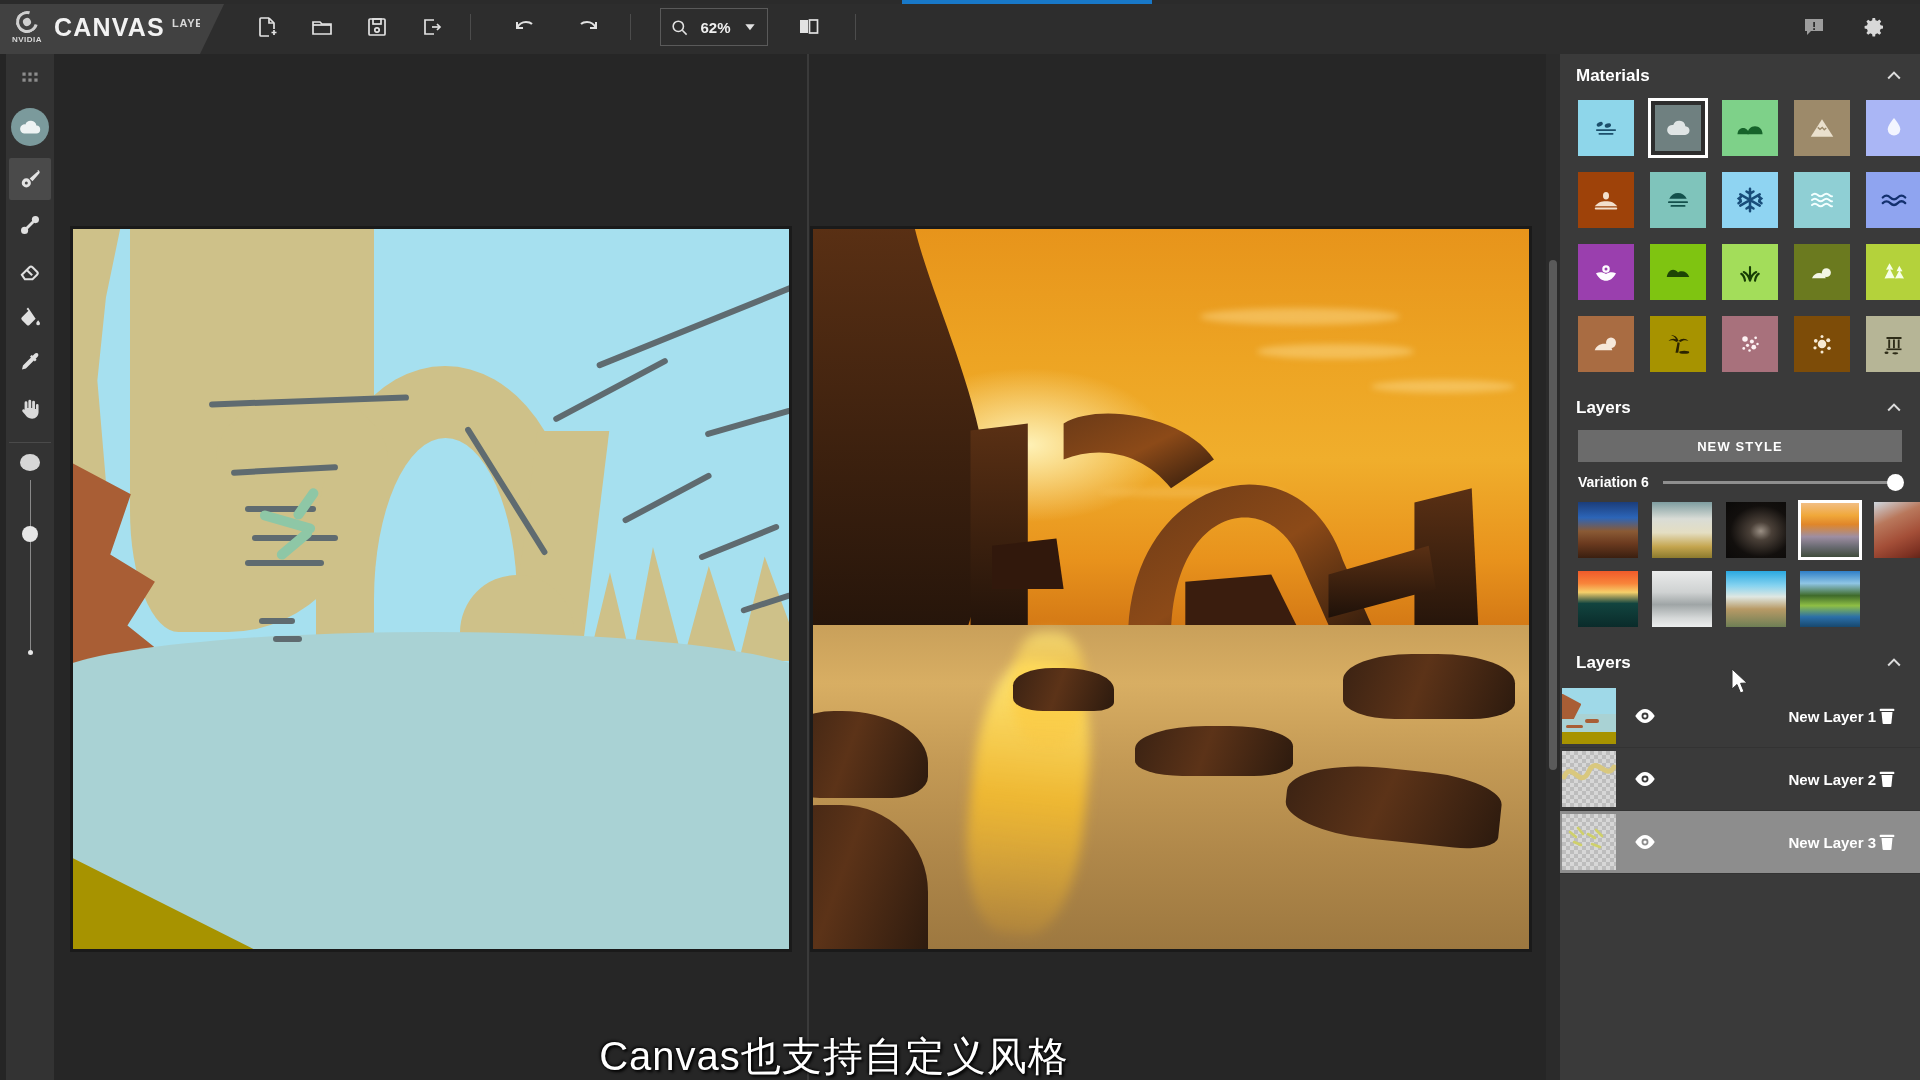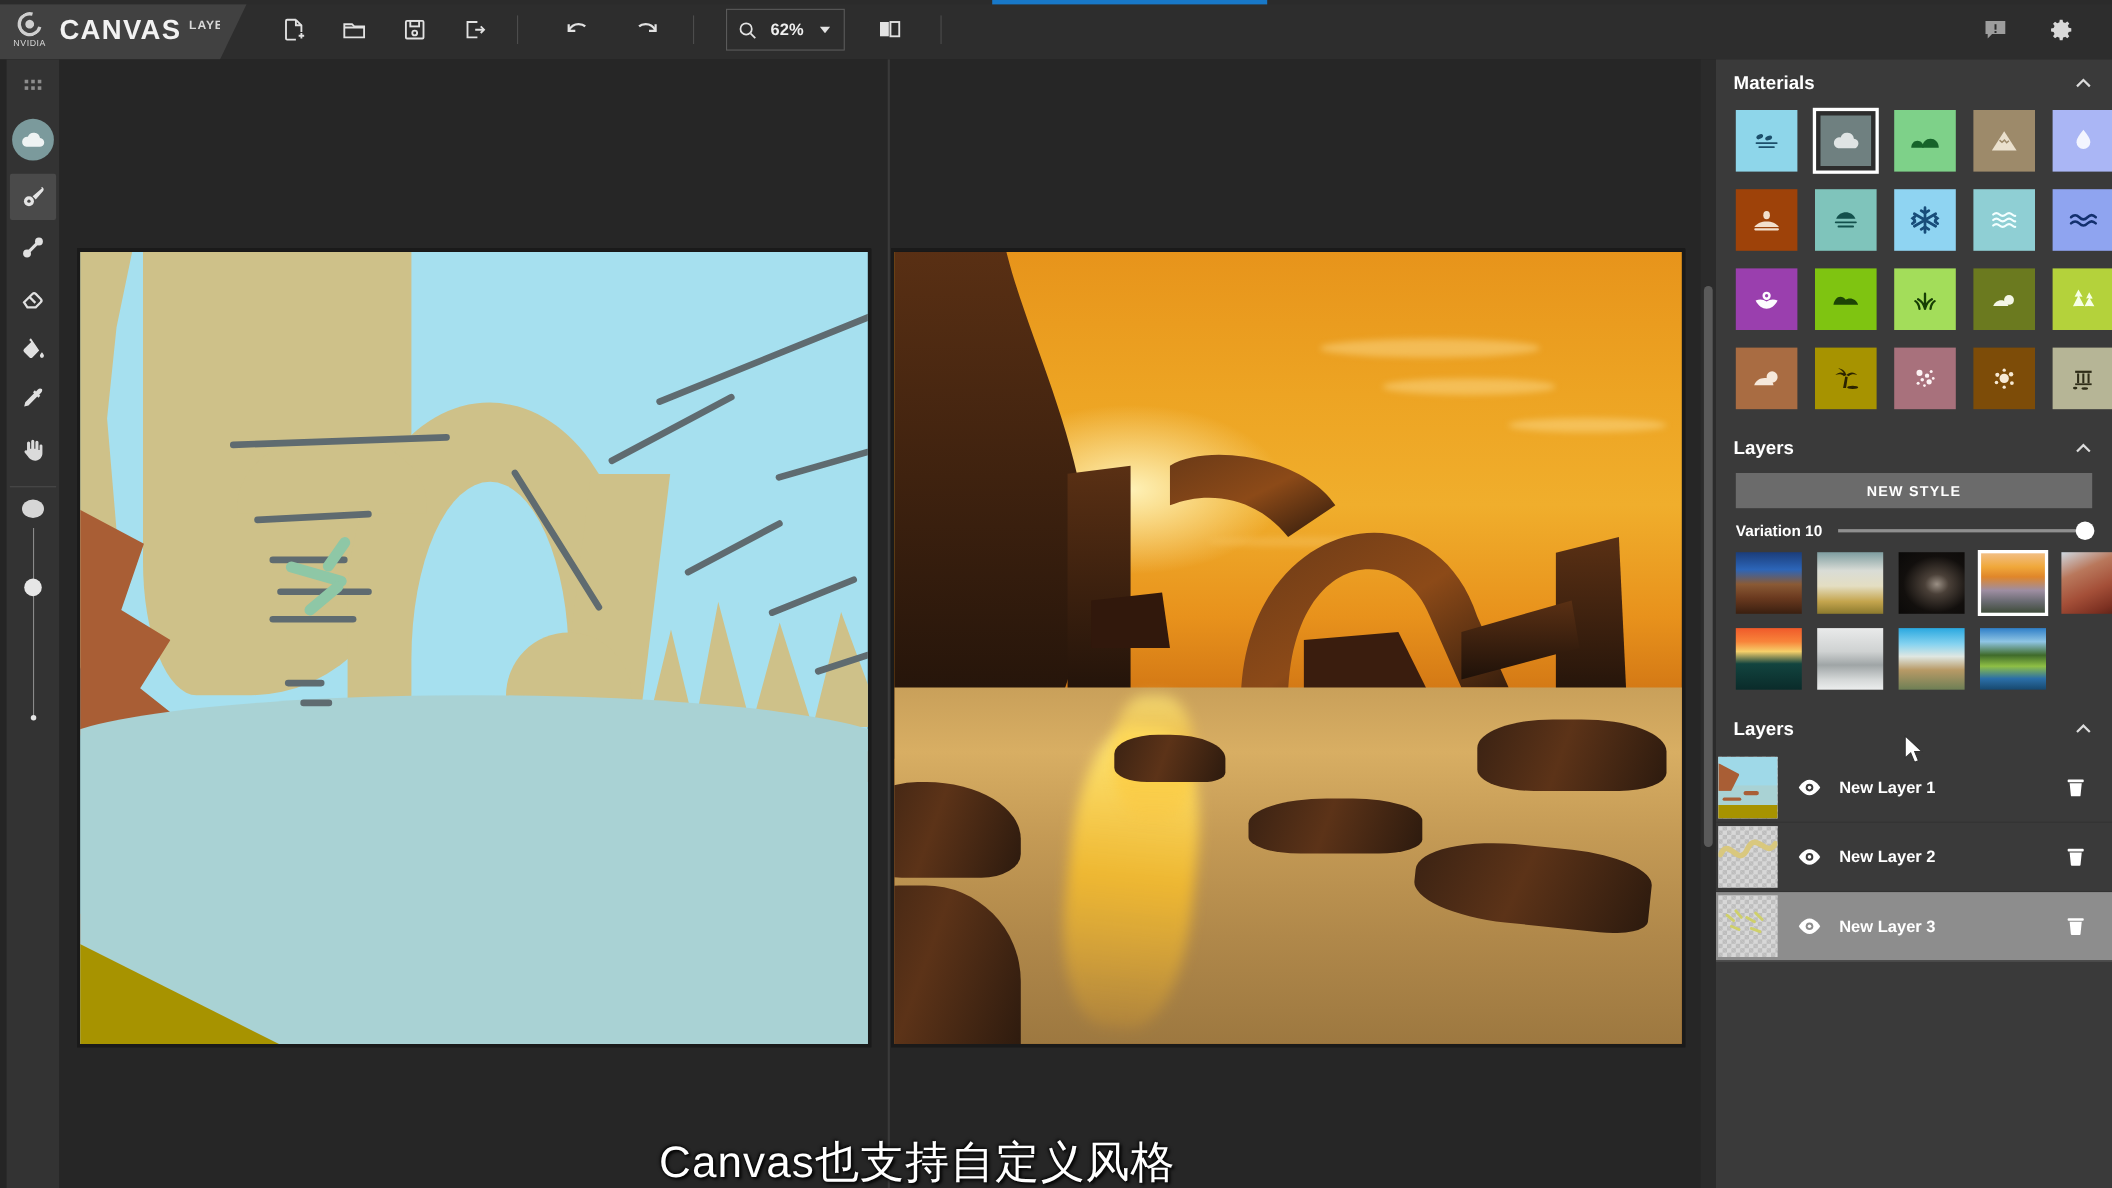--- a/index.html
+++ b/index.html
@@ -20,21 +20,21 @@
   #brandwrap:after { content:""; position:absolute; right:-26px; top:0;
     border-left:26px solid #414141; border-bottom:54px solid transparent; }
   #nvlogo { width:34px; height:42px; position:relative; flex:none;
     display:flex; flex-direction:column; align-items:center; justify-content:center; }
   #nvlogo .eye { width:22px; height:22px; border-radius:50%;
     border:3px solid #cfcfcf; border-right-color:transparent;
     transform:rotate(-30deg); position:relative; }
   #nvlogo .eye:after { content:""; position:absolute; left:4px; top:4px;
     width:8px; height:8px; border-radius:50%; background:#cfcfcf; }
   #nvlogo .nvtext { font-size:8px; letter-spacing:.5px; color:#d8d8d8;
-    font-weight:normal; margin-top:2px; }
+    font-weight:bold; margin-top:2px; }
   #appname { color:#f2f2f2; font-size:25px; font-weight:bold;
     letter-spacing:1.2px; margin-left:10px; }
   #betatag { color:#d8d8d8; font-size:11px; font-weight:bold;
     letter-spacing:.8px; margin-left:7px; margin-top:-8px; }
 
   .tbtn { position:absolute; top:9px; width:38px; height:36px; cursor:pointer;
     display:flex; align-items:center; justify-content:center; }
   .tbtn svg { width:24px; height:24px; }
   .tdiv { position:absolute; top:14px; width:1px; height:26px; background:#4c4c4c; }
 
@@ -132,21 +132,21 @@
   #vartrack { position:relative; flex:1; height:3px; background:#8f8f8f; cursor:pointer; }
   #varknob { position:absolute; top:-7px; width:17px; height:17px; border-radius:50%;
     background:#fff; }
 
   #stylegrid { display:grid; grid-template-columns:repeat(5,60px); gap:13px 14px;
     padding:0 18px 14px 18px; }
   .style { width:60px; height:56px; cursor:pointer; overflow:hidden; }
   .style.active { outline:3px solid #fff; outline-offset:-1px; }
 
   .layer { height:63px; display:flex; align-items:center; cursor:pointer;
-    border-bottom:1px solid #333; }
+    border-bottom:1px solid #333;text-align:right; }
   .layer.sel { background:#8d8d8d; }
   .layer-thumb { width:54px; height:56px; margin-left:2px; flex:none;
     background-image:
       linear-gradient(45deg,#bdbdbd 25%,transparent 25%,transparent 75%,#bdbdbd 75%),
       linear-gradient(45deg,#bdbdbd 25%,#d7d7d7 25%,#d7d7d7 75%,#bdbdbd 75%);
     background-size:8px 8px; background-position:0 0,4px 4px; position:relative;
     overflow:hidden; }
   .eye-ico { width:26px; height:26px; margin-left:16px; flex:none; cursor:pointer; }
   .layer-name { color:#fff; font-size:15px; font-weight:bold; margin-left:14px; flex:1; }
   .trash-ico { width:22px; height:24px; margin-right:22px; cursor:pointer; }
@@ -637,21 +637,21 @@
 
   <div class="sec-head">
     <span class="sec-title">Layers</span>
     <svg class="chev" viewBox="0 0 24 24">
       <path d="M5 15l7-7 7 7" fill="none" stroke="#dcdcdc" stroke-width="2.4"></path>
       </svg>
   </div>
   <div class="bigbtn">NEW STYLE</div>
 
   <div id="varrow">
-    <span id="varlabel">Variation 10</span>
+    <span id="varlabel">Variation 6</span>
     <div id="vartrack">
       <div id="varknob" style="left: calc(100% - 15px);"></div>
     </div>
   </div>
 
   <div id="stylegrid">
       <div class="style" style="background: linear-gradient(rgb(27, 61, 122) 0%, rgb(44, 101, 184) 28%, rgb(138, 90, 53) 52%, rgb(107, 58, 31) 74%, rgb(58, 31, 16) 100%);"></div>
       <div class="style" style="background: linear-gradient(rgb(126, 157, 160) 0%, rgb(217, 220, 214) 30%, rgb(228, 222, 194) 55%, rgb(196, 165, 78) 80%, rgb(140, 122, 46) 100%);"></div>
       <div class="style" style="background: radial-gradient(at 58% 52%, rgb(154, 143, 132) 0%, rgb(74, 64, 56) 22%, rgb(18, 15, 13) 62%, rgb(10, 9, 8) 100%);"></div>
       <div class="style active" style="background: linear-gradient(rgb(242, 192, 138) 0%, rgb(240, 168, 58) 24%, rgb(224, 134, 42) 40%, rgb(158, 142, 162) 62%, rgb(106, 107, 114) 80%, rgb(60, 74, 54) 100%);"></div>

